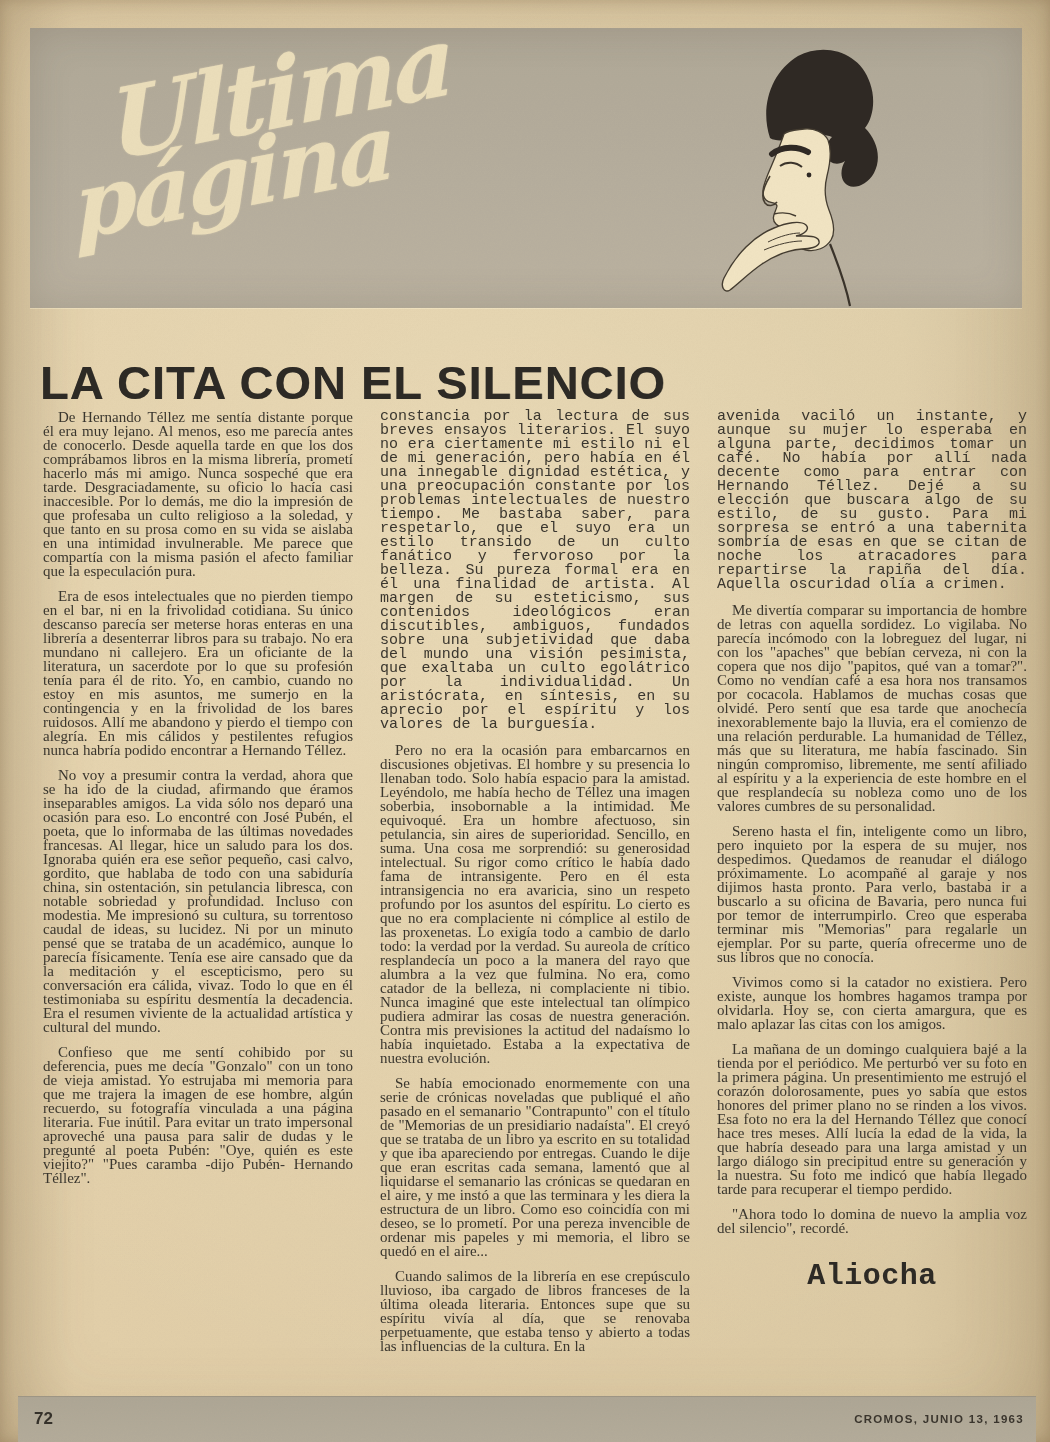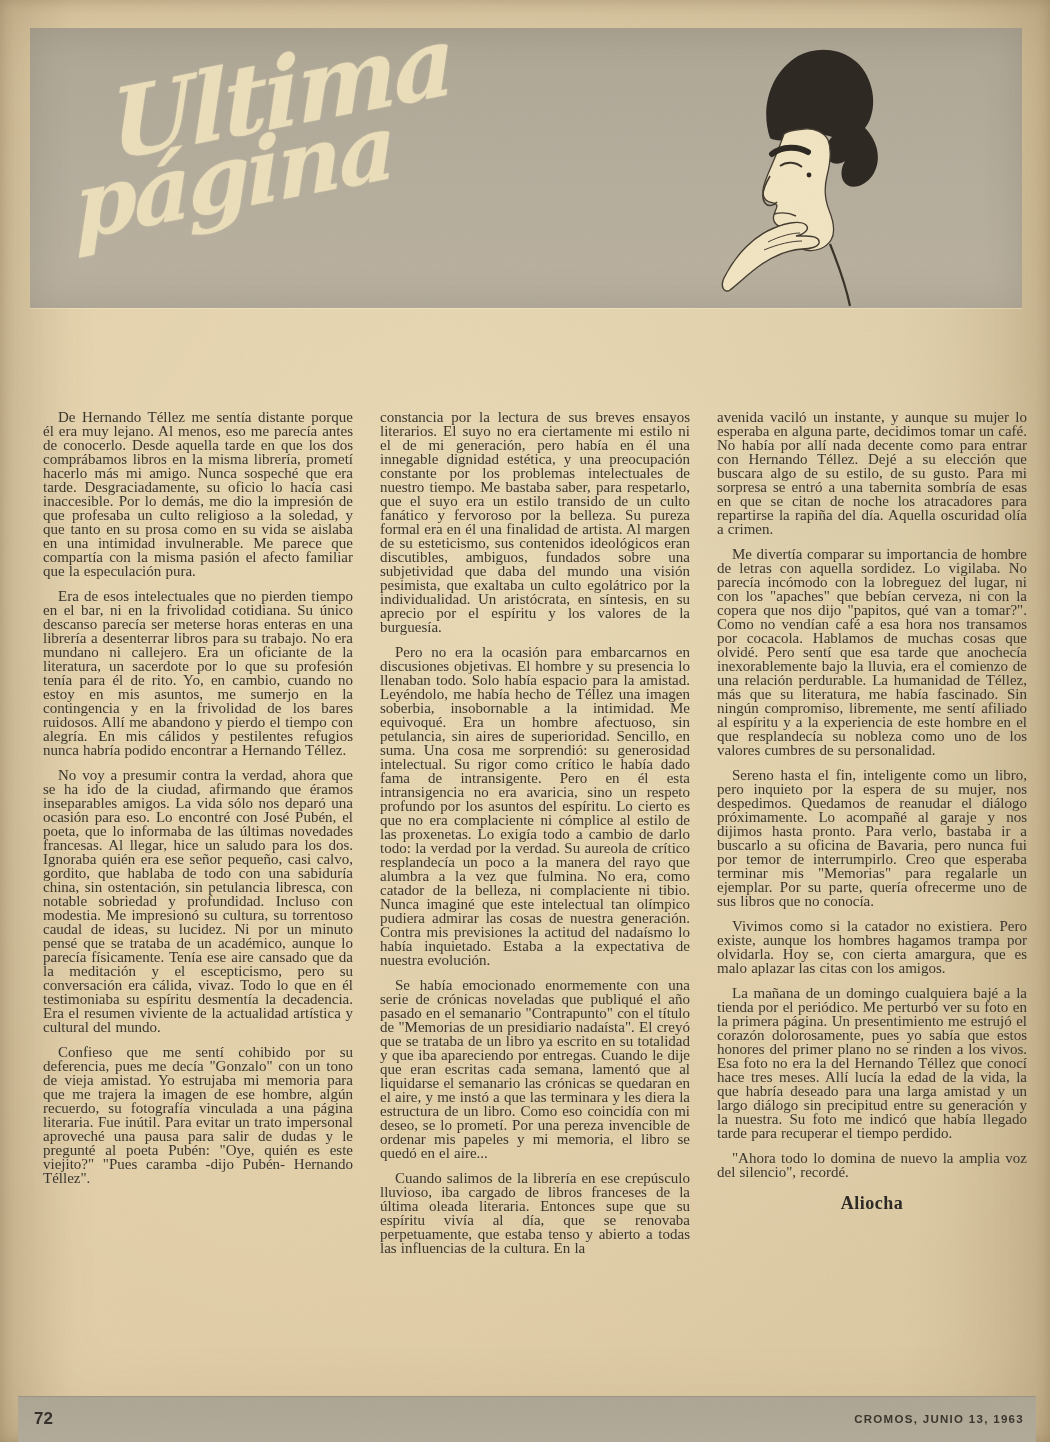--- a/index.html
+++ b/index.html
@@ -58,25 +58,25 @@
   }
   .col{width:326px;overflow:hidden;}
   .col p{
     margin:8px;padding:0;
     font-size:15px;line-height:14px;
     text-align:justify;text-indent:15px;
     color:#3a362e;
     word-spacing:.4px;
   }
   .col p + p{margin-top:11px;}
-  .col p.cont{text-indent:0;}
+  .col p.cont{text-indent:0;font-family:Liberation Mono, monospace;}
   .signature{
-    margin-top:14px;text-align:center;
-    font-family:Liberation Serif, serif;font-weight:bold;
-    font-size:18px;color:#2d2a25;letter-spacing:.5px;
+    margin-top:24px;text-align:center;
+    font-family:Liberation Mono, monospace;font-weight:bold;
+    font-size:30px;color:#2d2a25;letter-spacing:.5px;
   }
 
   
   .footer{
     position:absolute;left:18px;right:14px;bottom:0;height:46px;
     background:linear-gradient(180deg,#aea695 0%,#b4ac9a 100%);
     box-shadow: inset 0 1px 0 rgba(70,62,48,.15);
     display:flex;justify-content:space-between;align-items:center;
     padding:0 12px 0 16px;box-sizing:border-box;text-align:right;
   }
@@ -127,20 +127,21 @@
       <path d="M14,240 C26,216 44,198 64,190 C76,185 90,182 96,187 C100,191 95,196 86,198
                L96,198 C104,198 110,200 109,205 C108,209 100,211 92,211
                C78,212 64,218 52,226 C40,234 28,246 20,252 C14,256 10,248 14,240 Z" fill="#f1e4c3" stroke="#443c30" stroke-width="1.4"></path>
       <path d="M58,204 C70,198 82,195 90,195" fill="none" stroke="#443c30" stroke-width="1"></path>
       <path d="M54,212 C68,206 82,203 92,203" fill="none" stroke="#443c30" stroke-width="1"></path>
 
       <path d="M120,206 C128,226 136,248 140,268" fill="none" stroke="#3a332a" stroke-width="2.2"></path>
     </svg>
   </div>
 
+  <h1 class="headline">LA CITA CON EL SILENCIO</h1>
 
   <div class="columns">
     <div class="col">
       <p>De Hernando Téllez me sentía distante porque él era muy lejano. Al menos, eso me parecía antes de conocerlo. Desde aquella tarde en que los dos comprábamos libros en la misma librería, prometí hacerlo más mi amigo. Nunca sospeché que era tarde. Desgraciadamente, su oficio lo hacía casi inaccesible. Por lo demás, me dio la impresión de que profesaba un culto religioso a la soledad, y que tanto en su prosa como en su vida se aislaba en una intimidad invulnerable. Me parece que compartía con la misma pasión el afecto familiar que la especulación pura.</p>
       <p>Era de esos intelectuales que no pierden tiempo en el bar, ni en la frivolidad cotidiana. Su único descanso parecía ser meterse horas enteras en una librería a desenterrar libros para su trabajo. No era mundano ni callejero. Era un oficiante de la literatura, un sacerdote por lo que su profesión tenía para él de rito. Yo, en cambio, cuando no estoy en mis asuntos, me sumerjo en la contingencia y en la frivolidad de los bares ruidosos. Allí me abandono y pierdo el tiempo con alegría. En mis cálidos y pestilentes refugios nunca habría podido encontrar a Hernando Téllez.</p>
       <p>No voy a presumir contra la verdad, ahora que se ha ido de la ciudad, afirmando que éramos inseparables amigos. La vida sólo nos deparó una ocasión para eso. Lo encontré con José Pubén, el poeta, que lo informaba de las últimas novedades francesas. Al llegar, hice un saludo para los dos. Ignoraba quién era ese señor pequeño, casi calvo, gordito, que hablaba de todo con una sabiduría china, sin ostentación, sin petulancia libresca, con notable sobriedad y profundidad. Incluso con modestia. Me impresionó su cultura, su torrentoso caudal de ideas, su lucidez. Ni por un minuto pensé que se trataba de un académico, aunque lo parecía físicamente. Tenía ese aire cansado que da la meditación y el escepticismo, pero su conversación era cálida, vivaz. Todo lo que en él testimoniaba su espíritu desmentía la decadencia. Era el resumen viviente de la actualidad artística y cultural del mundo.</p>
       <p>Confieso que me sentí cohibido por su deferencia, pues me decía "Gonzalo" con un tono de vieja amistad. Yo estrujaba mi memoria para que me trajera la imagen de ese hombre, algún recuerdo, su fotografía vinculada a una página literaria. Fue inútil. Para evitar un trato impersonal aproveché una pausa para salir de dudas y le pregunté al poeta Pubén: "Oye, quién es este viejito?" "Pues caramba -dijo Pubén- Hernando Téllez".</p>
     </div>
     <div class="col">
       <p class="cont">constancia por la lectura de sus breves ensayos literarios. El suyo no era ciertamente mi estilo ni el de mi generación, pero había en él una innegable dignidad estética, y una preocupación constante por los problemas intelectuales de nuestro tiempo. Me bastaba saber, para respetarlo, que el suyo era un estilo transido de un culto fanático y fervoroso por la belleza. Su pureza formal era en él una finalidad de artista. Al margen de su esteticismo, sus contenidos ideológicos eran discutibles, ambiguos, fundados sobre una subjetividad que daba del mundo una visión pesimista, que exaltaba un culto egolátrico por la individualidad. Un aristócrata, en síntesis, en su aprecio por el espíritu y los valores de la burguesía.</p>

